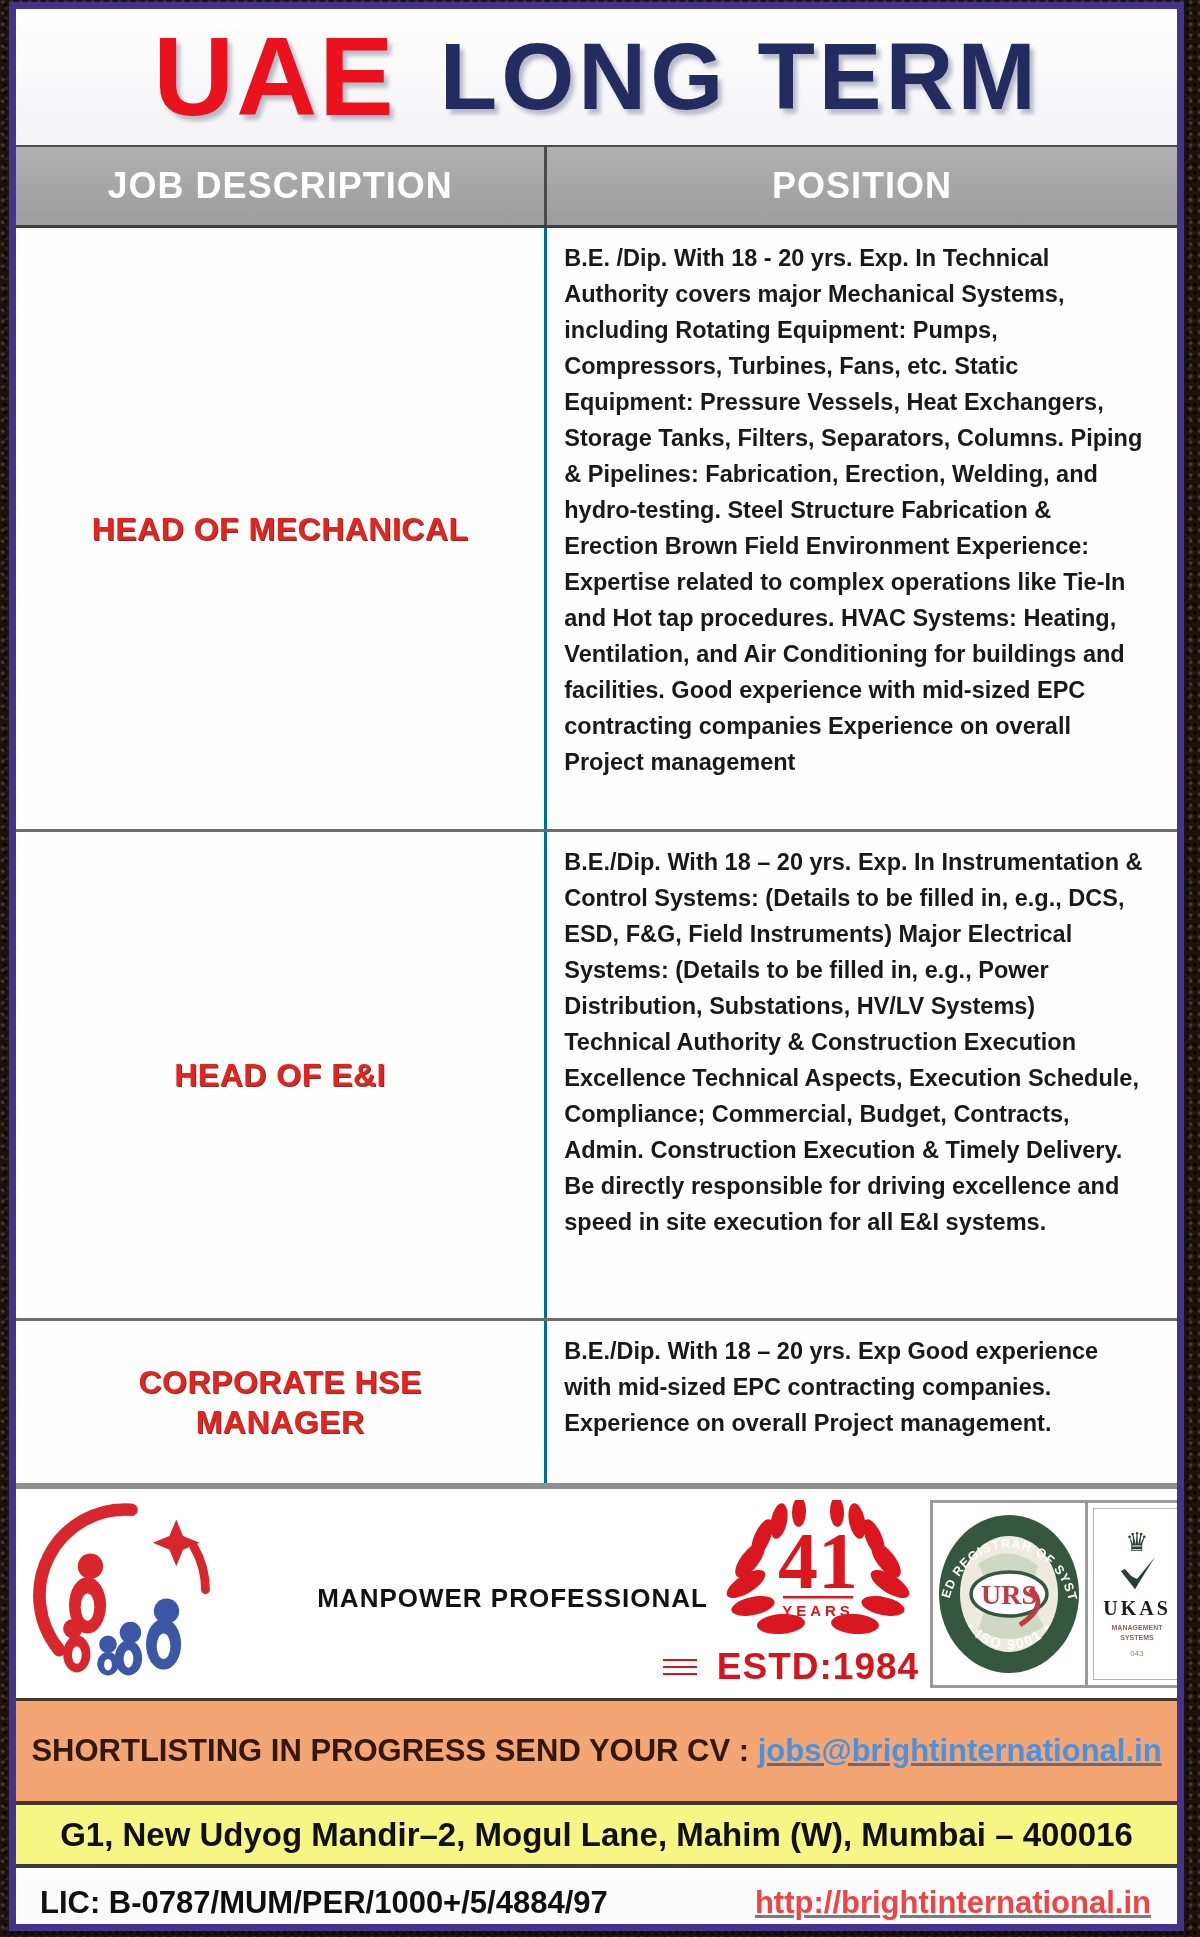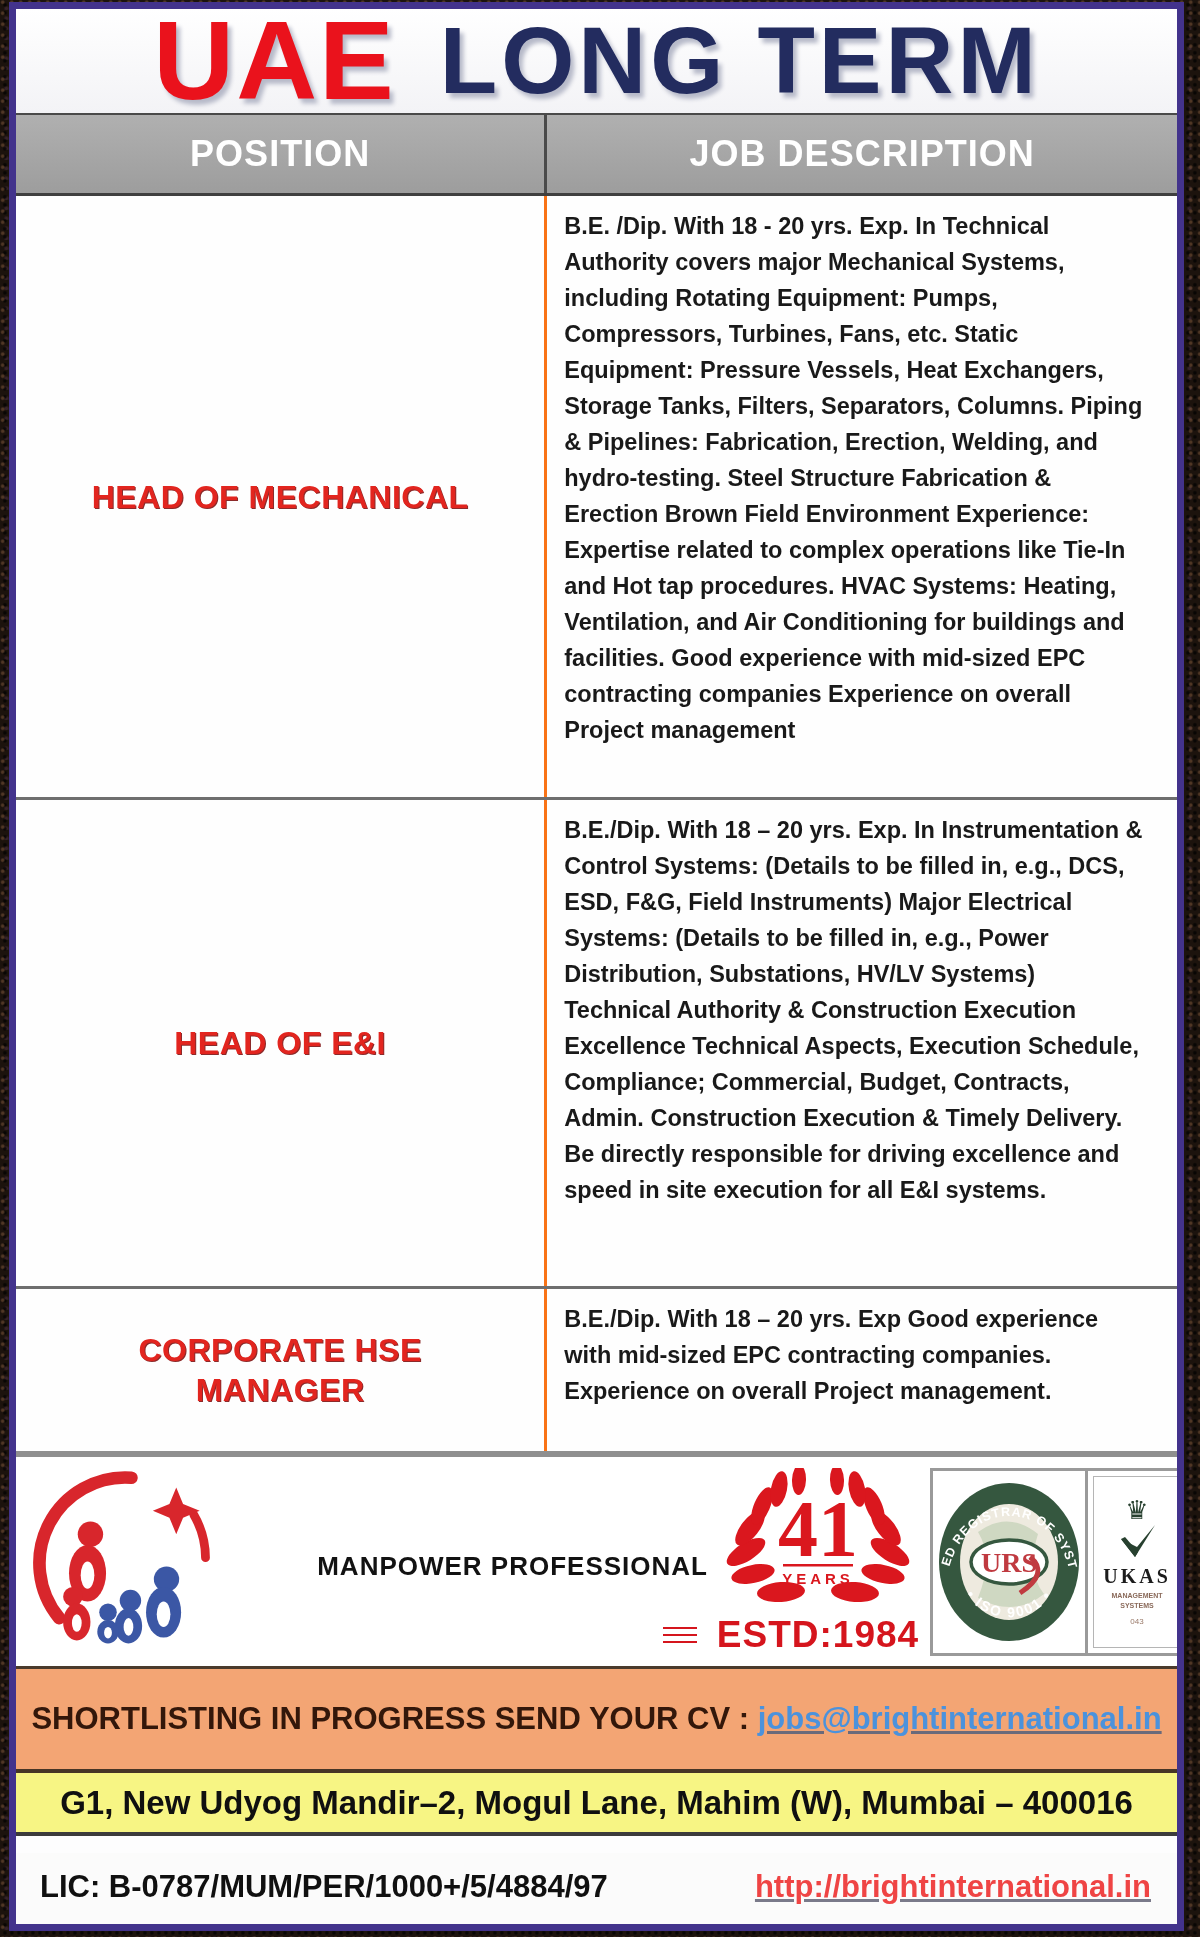--- a/index.html
+++ b/index.html
@@ -17,21 +17,21 @@
   }
   .poster {
     position: absolute; left: 9px; top: 2px; right: 16px; bottom: 6px;
     border: 7px solid #43338c;
     background: #fdfdfe;
     display: flex; flex-direction: column;
     overflow: hidden;
   }
   
   .title-band {
-    height: 104px; flex: 0 0 auto;
+    height: 136px; flex: 0 0 auto;
     display: flex; align-items: center; justify-content: center; gap: 44px;
     background: linear-gradient(#ffffff, #f3f3f6);
   }
   .title-uae {
     font-size: 112px; font-weight: bold; letter-spacing: 2px;
     color: #ea121c; line-height: 1;
     text-shadow: 4px 5px 4px #b7bac9;
   }
   .title-long {
     font-size: 94px; font-weight: bold; letter-spacing: 4px;
@@ -54,21 +54,21 @@
   .t-row.r1 { height: 604px; }
   .t-row.r2 { height: 489px; }
   .t-row.r3 { height: 168px; border-bottom: 6px solid #8f8f8f; }
   .pos-cell { display: flex; align-items: center; justify-content: center; overflow: hidden; }
   .pos-label {
     color: #e2251f; font-size: 32px; font-weight: bold; text-align: center;
     letter-spacing: .5px; line-height: 1.25; max-width: 400px;
     text-shadow: 1px 1px 0 #8c2a2a;
   }
   .desc-cell {
-    border-left: 3px solid #f97316;
+    border-left: 3px solid #0369a1;
     padding: 12px 30px 0 17px; overflow: hidden;
   }
   .desc-text { color: #191919; font-size: 23.5px; font-weight: bold; line-height: 36px; }
   
   .brand-strip {
     height: 212px; flex: 0 0 auto; background: #ffffff;
     display: flex; align-items: center;
     border-bottom: 3px solid #4a3a2c;
   }
   .logo-svg { flex: 0 0 auto; margin: 4px 0 0 14px; }
@@ -128,22 +128,22 @@
 
 <div class="poster">
 
   <div class="title-band">
     <span class="title-uae">UAE</span>
     <span class="title-long">LONG TERM</span>
   </div>
 
   <div class="jobs-table">
     <div class="t-head">
+      <div class="hcell">JOB DESCRIPTION</div>
       <div class="hcell">POSITION</div>
-      <div class="hcell">JOB DESCRIPTION</div>
     </div>
 
     <div class="t-row r1">
       <div class="pos-cell">
         <div class="pos-label">HEAD OF MECHANICAL</div>
       </div>
       <div class="desc-cell">
         <div class="desc-text">B.E. /Dip. With 18 - 20 yrs. Exp. In Technical Authority covers major Mechanical Systems, including Rotating Equipment: Pumps, Compressors, Turbines, Fans, etc. Static Equipment: Pressure Vessels, Heat Exchangers, Storage Tanks, Filters, Separators, Columns. Piping &amp; Pipelines: Fabrication, Erection, Welding, and hydro-testing. Steel Structure Fabrication &amp; Erection Brown Field Environment Experience: Expertise related to complex operations like Tie-In and Hot tap procedures. HVAC Systems: Heating, Ventilation, and Air Conditioning for buildings and facilities. Good experience with mid-sized EPC contracting companies Experience on overall Project management</div>
       </div>
     </div>

